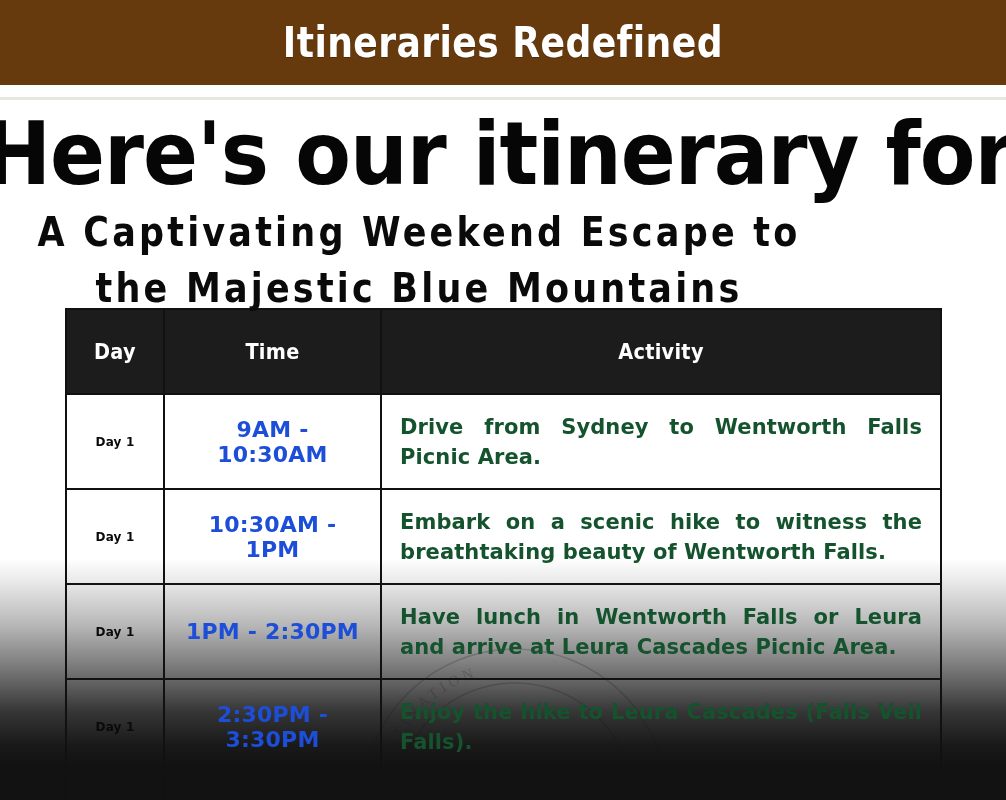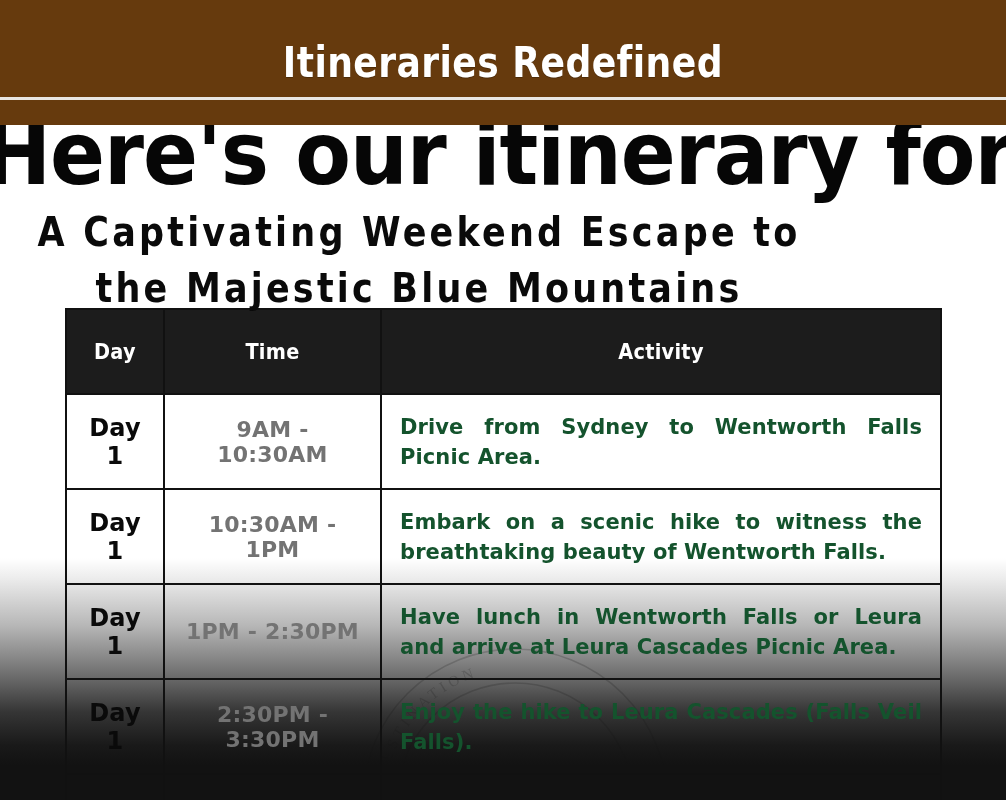--- a/index.html
+++ b/index.html
@@ -19,21 +19,21 @@
     background: #ffffff;
     overflow: hidden;
   }
 
   
   #banner {
     position: absolute;
     left: 0;
     top: 0;
     width: 1006px;
-    height: 125px;
+    height: 85px;
     background: #663a0d;
     display: flex;
     align-items: center;
     justify-content: center;
     z-index: 6;
   }
   #banner-title {
     color: #ffffff;
     font-family: "DejaVu Sans", sans-serif;
     font-weight: bold;
@@ -164,26 +164,26 @@
     letter-spacing: 0.3px;
     transform: scaleX(0.92);
   }
 
   tbody tr { background: transparent; }
   tbody td { height: 95px; padding: 7px 14px; }
 
   td.c-day {
     text-align: center;
     color: #0a0a0a;
-    font-size: 24px;
+    font-size: 12px;
     letter-spacing: 0.2px;
   }
   td.c-time {
     text-align: center;
-    color: #737373;
+    color: #1d4ed8;
     font-size: 22px;
     letter-spacing: 0.2px;
   }
   td.c-act {
     text-align: justify;
     text-align-last: left;
     color: #14532d;
     font-size: 21px;
     line-height: 30px;
     padding-left: 18px;

